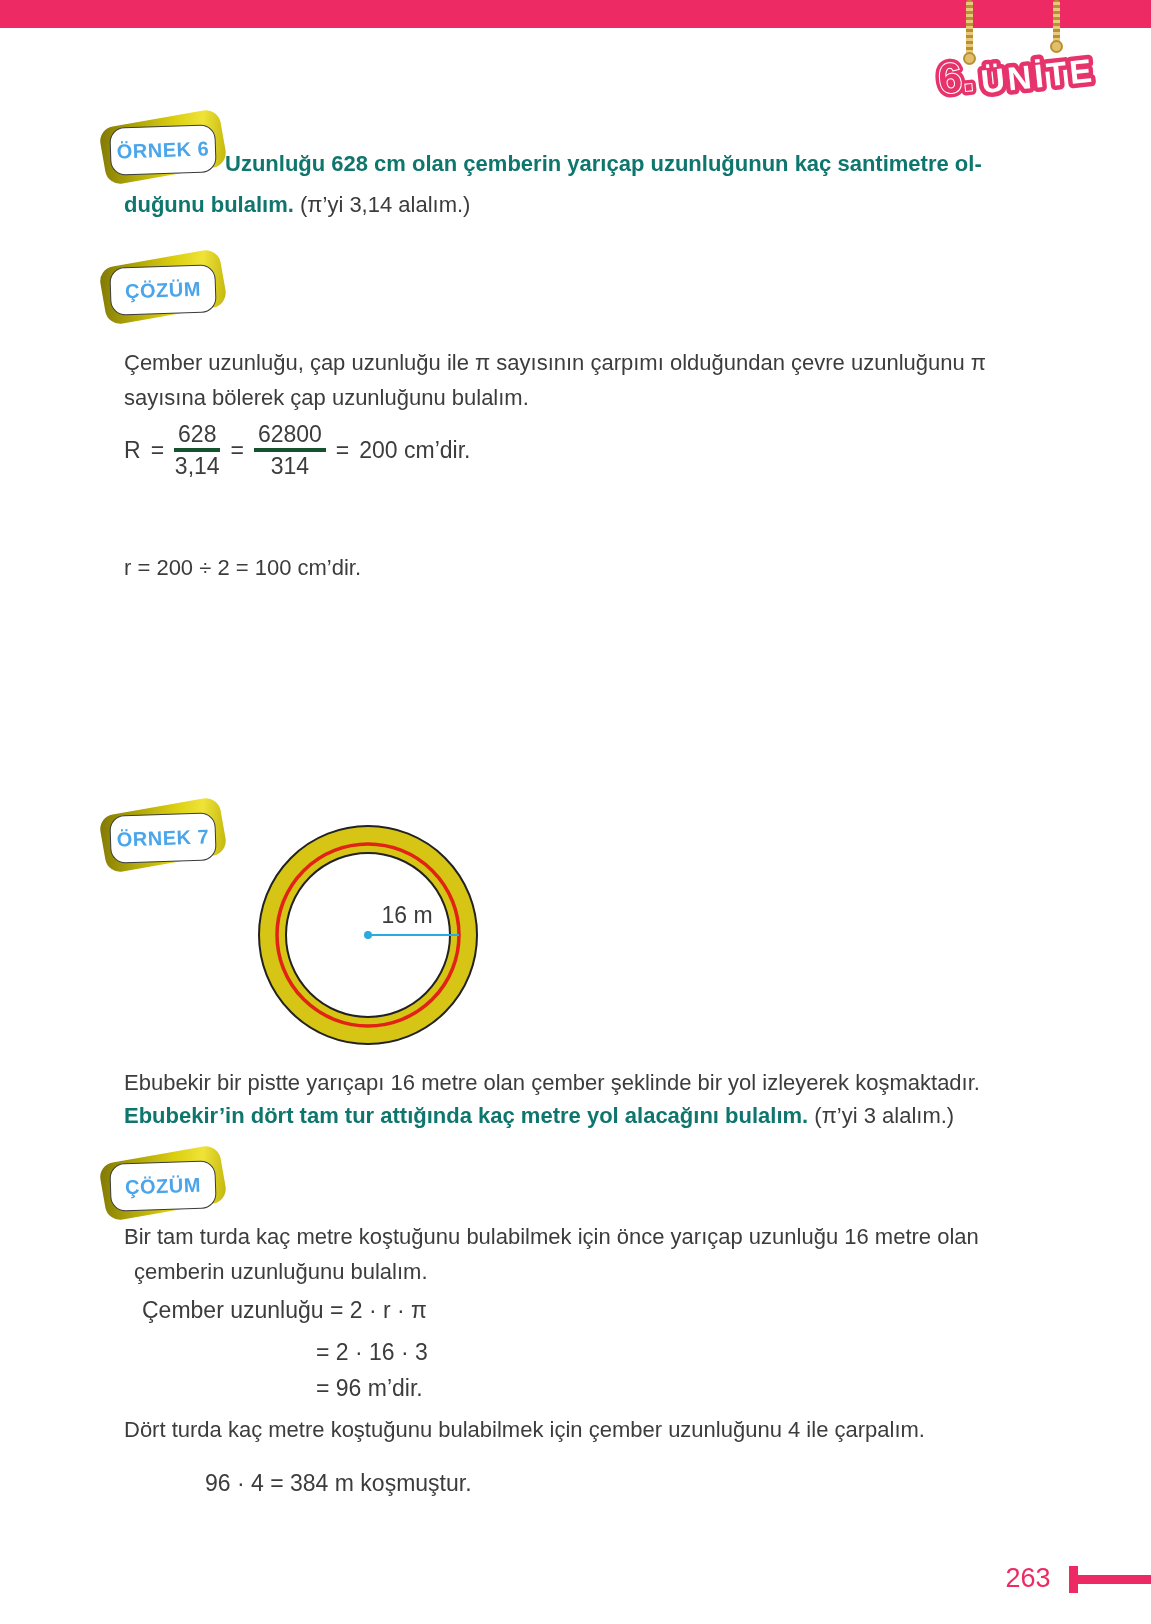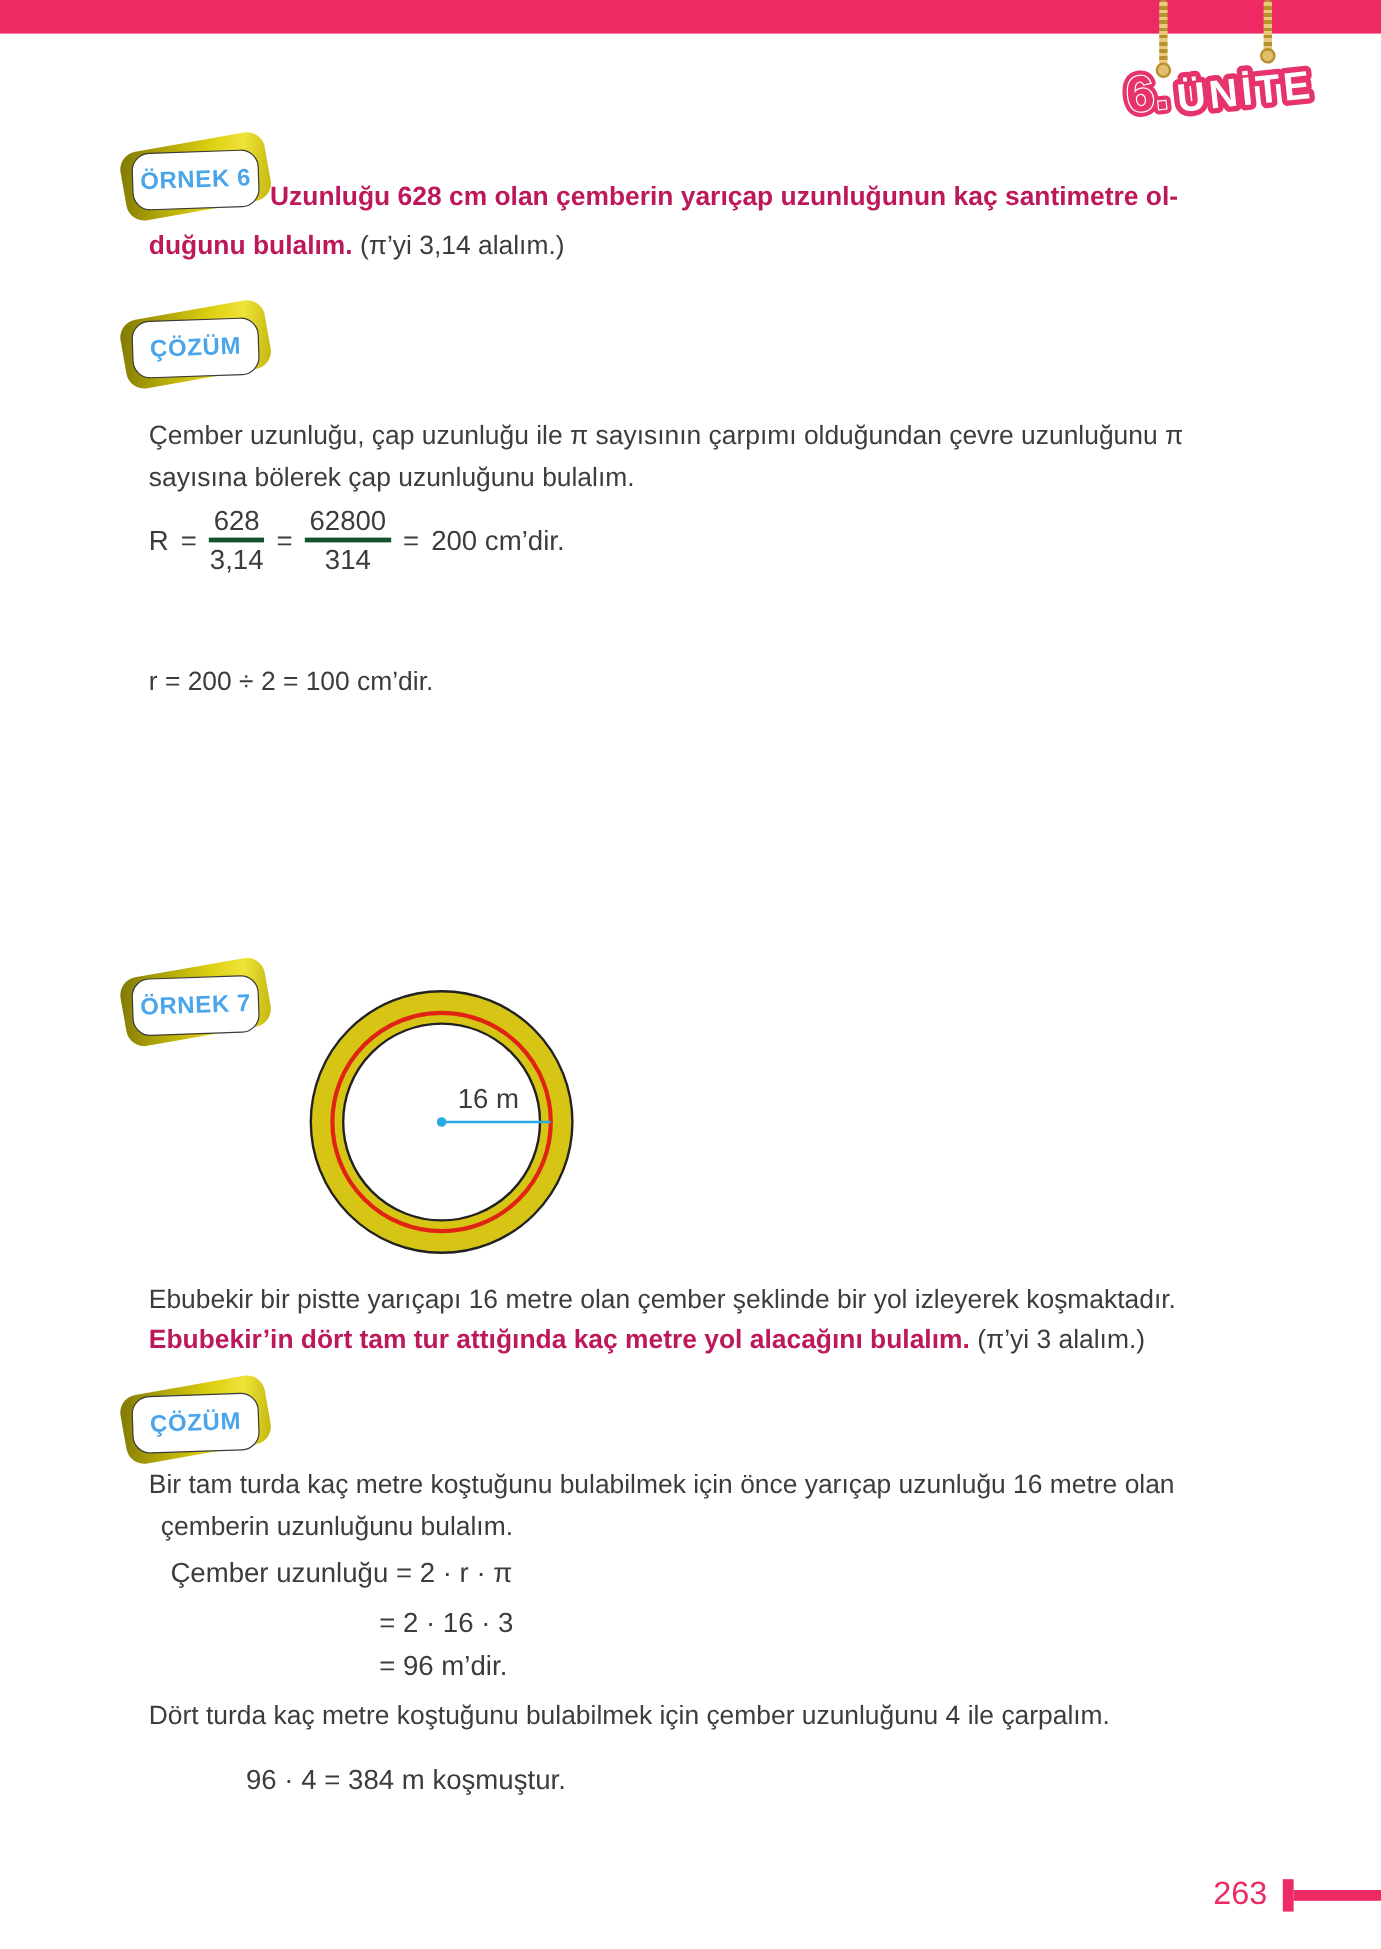--- a/index.html
+++ b/index.html
@@ -19,29 +19,29 @@
   .badge{position:absolute;width:132px;height:78px;}
   .badge .bg{position:absolute;left:4px;top:8px;width:122px;height:58px;border-radius:15px;
     background:linear-gradient(105deg,#7e7604 0%,#b1a708 30%,#ddd012 58%,#efe338 78%,#c0b40b 100%);
     transform:rotate(-10deg);}
   .badge .fg{position:absolute;left:12px;top:16px;width:104px;height:46px;background:#fff;
     border:1.5px solid #3a3a3a;border-radius:15px;transform:rotate(-2deg);
     display:flex;align-items:center;justify-content:center;
     color:var(--badge_blue,#4aa5ea);font-weight:bold;font-size:20px;letter-spacing:.5px;}
 
   .t{position:absolute;font-size:22px;line-height:26px;white-space:nowrap;}
-  .b{font-weight:bold;color:#be185d;}
+  .b{font-weight:bold;color:#0f766e;}
 
   .eqrow{position:absolute;display:flex;align-items:center;font-size:23px;}
   .eqrow .op{margin:0 10px;}
   .frac{display:inline-block;text-align:center;line-height:24px;}
   .frac .num{display:block;border-bottom:4px solid #14532d;padding:0 4px 2px;}
   .frac .den{display:block;padding-top:2px;}
 
-  .pagenum{position:absolute;left:1000px;top:1563px;width:56px;text-align:right;
+  .pagenum{position:absolute;left:1000px;top:1563px;width:56px;text-align:center;
     color:var(--pink,#ed2a63);font-size:27px;}
   .footmark-v{position:absolute;left:1069px;top:1566px;width:9px;height:27px;background:var(--pink,#ed2a63);}
   .footmark-h{position:absolute;left:1078px;top:1575px;width:73px;height:9px;background:var(--pink,#ed2a63);}
 </style>
 </head>
 <body>
 
 <div class="page">
 
   <div class="topbar"></div>

